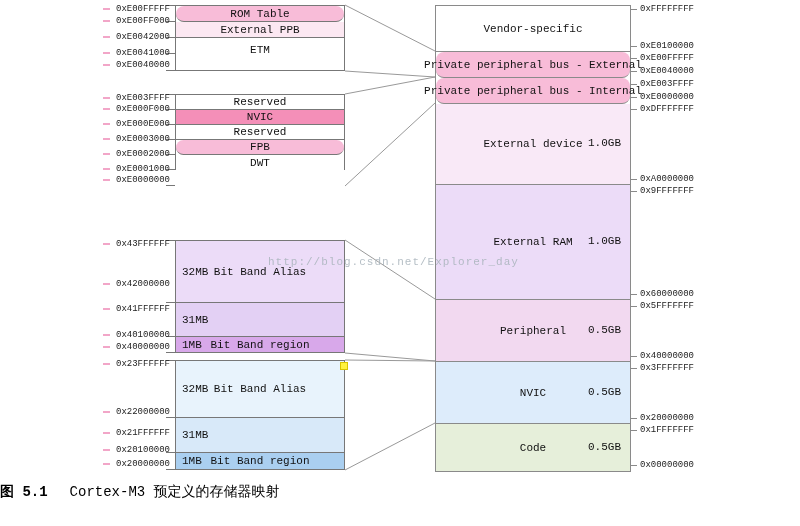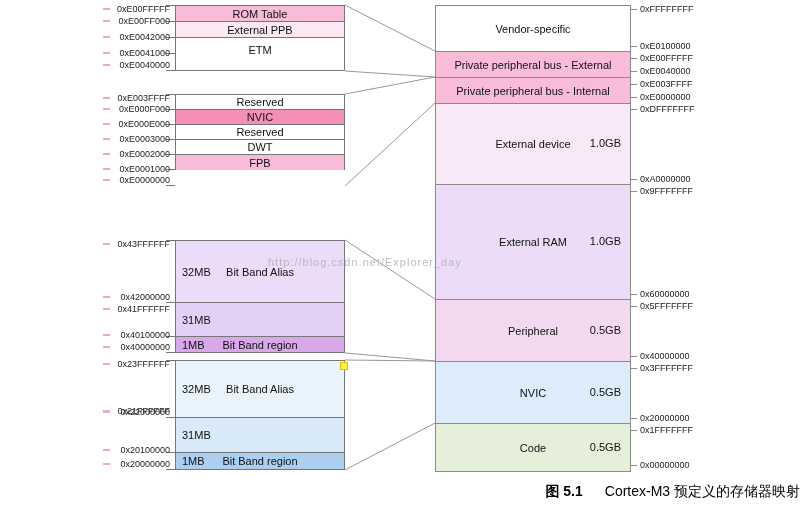--- a/index.html
+++ b/index.html
@@ -1,55 +1,55 @@
 <!DOCTYPE html>
 <html style="--white: #FFFFFF; --pink: #F8BCD8; --pink-strong: #F48FB8; --pink-pale: #FCE8F2; --lavender-light: #ECDCF8; --lavender: #E3D0F4; --purple: #D8A8EA; --pinklav-light: #F9E9F7; --pinklav: #F2D9F0; --blue-pale: #E8F3FC; --blue-light: #D8E9F9; --blue: #AACFF0; --blue-region: #DDECFB; --green: #E6EFDA;"><head>
 <meta charset="utf-8">
 <style>
   html,body{margin:0;padding:0;background:#fff;}
   .canvas{position:relative;width:800px;height:526px;background:#fff;overflow:hidden;
-          font-family:Liberation Sans, sans-serif;color:#111;}
+          font-family:Liberation Mono, monospace;color:#111;}
   svg.overlay{position:absolute;left:0;top:0;pointer-events:none;}
 
   
   .la{position:absolute;left:92px;width:78px;text-align:right;font-size:9px;line-height:10px;color:#222;}
   .la::before{content:"";position:absolute;left:11px;top:4px;width:7px;height:2px;background:#F2A6C8;}
   .ra{position:absolute;left:640px;width:72px;text-align:left;font-size:9px;line-height:10px;color:#222;}
 
   
   .col{position:absolute;box-sizing:border-box;border:1px solid #777;background:#fff;}
   .col-r{border-color:#8a8a8a;}
   .mrow{box-sizing:border-box;position:relative;display:flex;align-items:center;justify-content:center;
         border-bottom:1px solid #777;font-size:11px;line-height:12px;}
   .col-r .mrow{border-bottom-color:#8a8a8a;}
   .mrow:last-child{border-bottom:none;}
   .rlab{white-space:nowrap;}
   .size{position:absolute;left:6px;font-size:11px;}
   .rsize{position:absolute;right:9px;top:50%;transform:translateY(-62%);font-size:11px;}
 
   
   .c-white{background:var(--white);}
-  .c-pink{background:var(--pink);}
+  .c-pink{background:var(--pink);border-radius:8px;}
   .c-pinkstrong{background:var(--pink-strong);}
   .c-pinkpale{background:var(--pink-pale);}
   .c-lavlight{background:var(--lavender-light);}
   .c-lav{background:var(--lavender);}
   .c-purple{background:var(--purple);}
   .c-pinklavlight{background:var(--pinklav-light);}
   .c-pinklav{background:var(--pinklav);}
   .c-bluepale{background:var(--blue-pale);}
   .c-bluelight{background:var(--blue-light);}
   .c-blue{background:var(--blue);}
   .c-blueregion{background:var(--blue-region);}
   .c-green{background:var(--green);}
 
   .watermark{position:absolute;left:268px;top:256px;font-size:11px;letter-spacing:1px;
              color:#A9B4BC;opacity:.85;z-index:5;white-space:nowrap;}
   .marker{position:absolute;left:340px;top:362px;width:6px;height:6px;background:#FFF23E;border:1px solid #D8C400;z-index:6;}
-  .caption{position:absolute;left:0;top:483px;width:100%;text-align:right;font-size:14px;color:#000;}
+  .caption{position:absolute;left:0;top:483px;width:100%;text-align:left;font-size:14px;color:#000;}
   .caption .fig{font-weight:bold;margin-right:22px;}
 </style>
 </head>
 <body>
 
 <div class="canvas">
 
   <svg class="overlay" width="800" height="526">
     <path d="M166 5H175M166 21H175M166 37H175M166 53H175M166 70H175M166 94H175M166 109H175M166 124H175M166 139H175M166 154H175M166 169H175M166 185H175M166 240H175M166 302H175M166 336H175M166 352H175M166 360H175M166 417H175M166 452H175M166 469H175" stroke="#777" stroke-width="1" fill="none" shape-rendering="crispEdges"></path>
     <path d="M631 9H637M631 46H637M631 58H637M631 71H637M631 84H637M631 97H637M631 109H637M631 179H637M631 191H637M631 294H637M631 306H637M631 356H637M631 368H637M631 418H637M631 430H637M631 465H637" stroke="#8a8a8a" stroke-width="1" fill="none" shape-rendering="crispEdges"></path>
@@ -85,30 +85,30 @@
   <div class="col" style="left:175px;top:94px;width:170px;height:76px">
     <div class="mrow c-white" style="height:15px">
       <span class="rlab">Reserved</span>
     </div>
     <div class="mrow c-pinkstrong" style="height:15px">
       <span class="rlab">NVIC</span>
     </div>
     <div class="mrow c-white" style="height:15px">
       <span class="rlab">Reserved</span>
     </div>
+    <div class="mrow c-pink" style="height:15px">
+      <span class="rlab">FPB</span>
+    </div>
     <div class="mrow c-white" style="height:15px">
       <span class="rlab">DWT</span>
     </div>
-    <div class="mrow c-pink" style="height:15px">
-      <span class="rlab">FPB</span>
-    </div>
   </div>
 
   <span class="la" style="top:239px">0x43FFFFFF</span>
-  <span class="la" style="top:292px">0x42000000</span>
+  <span class="la" style="top:279px">0x42000000</span>
   <span class="la" style="top:304px">0x41FFFFFF</span>
   <span class="la" style="top:330px">0x40100000</span>
   <span class="la" style="top:342px">0x40000000</span>
 
   <div class="col" style="left:175px;top:240px;width:170px;height:113px">
     <div class="mrow c-lavlight" style="height:62px">
       <span class="size">32MB</span>
       <span class="rlab">Bit Band Alias</span>
     </div>
     <div class="mrow c-lav" style="height:34px">
@@ -116,21 +116,21 @@
       <span class="rlab"></span>
     </div>
     <div class="mrow c-purple" style="height:15px">
       <span class="size">1MB</span>
       <span class="rlab">Bit Band region</span>
     </div>
   </div>
 
   <span class="la" style="top:359px">0x23FFFFFF</span>
   <span class="la" style="top:407px">0x22000000</span>
-  <span class="la" style="top:406px">0x21FFFFFF</span>
+  <span class="la" style="top:428px">0x21FFFFFF</span>
   <span class="la" style="top:445px">0x20100000</span>
   <span class="la" style="top:459px">0x20000000</span>
 
   <div class="col" style="left:175px;top:360px;width:170px;height:110px">
     <div class="mrow c-bluepale" style="height:57px">
       <span class="size">32MB</span>
       <span class="rlab">Bit Band Alias</span>
     </div>
     <div class="mrow c-bluelight" style="height:35px">
       <span class="size">31MB</span>

